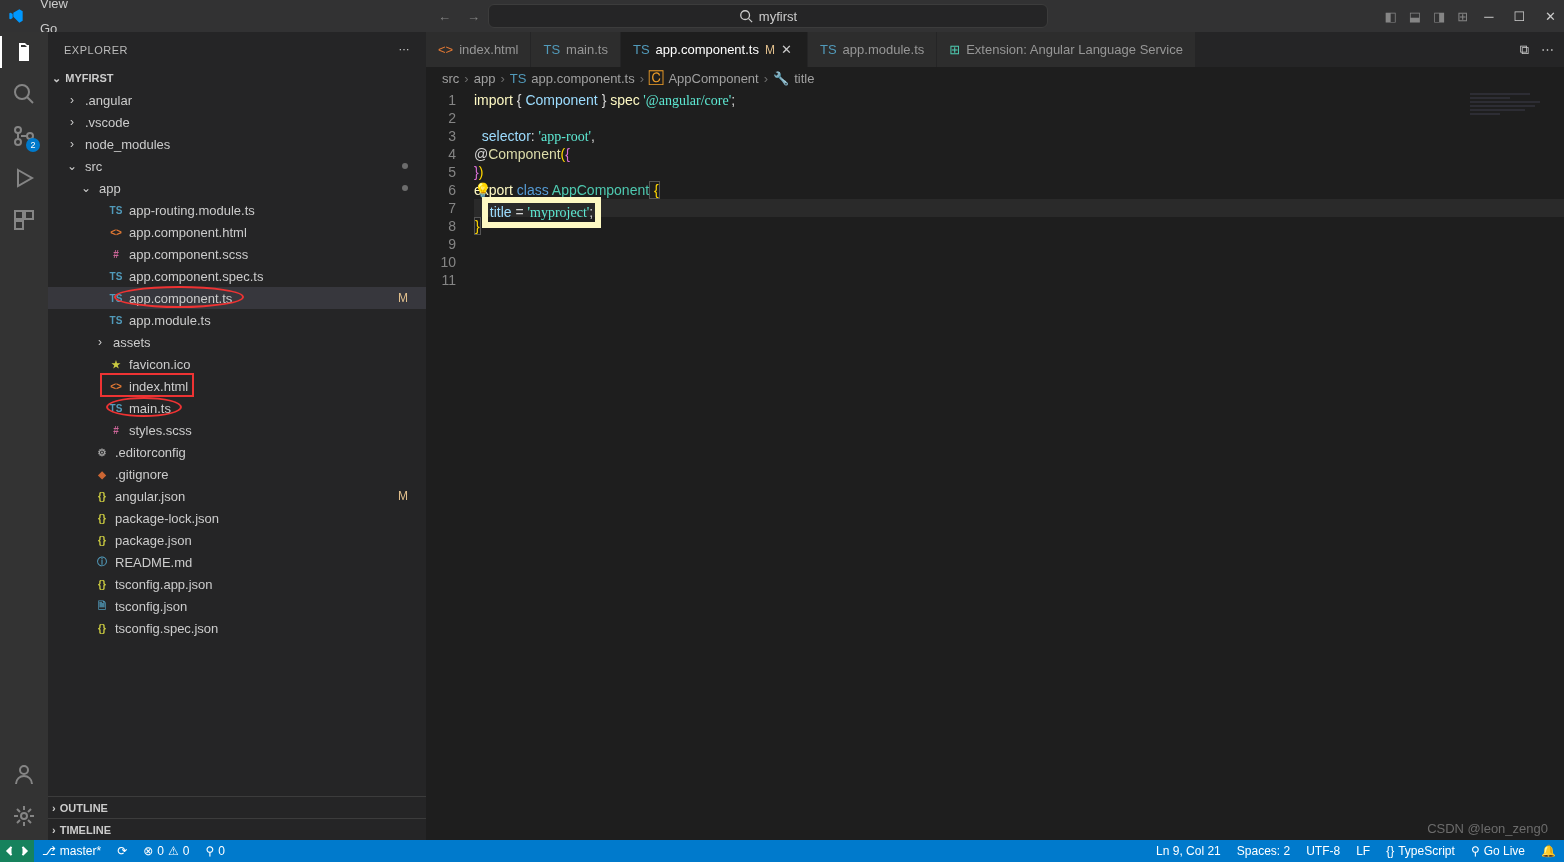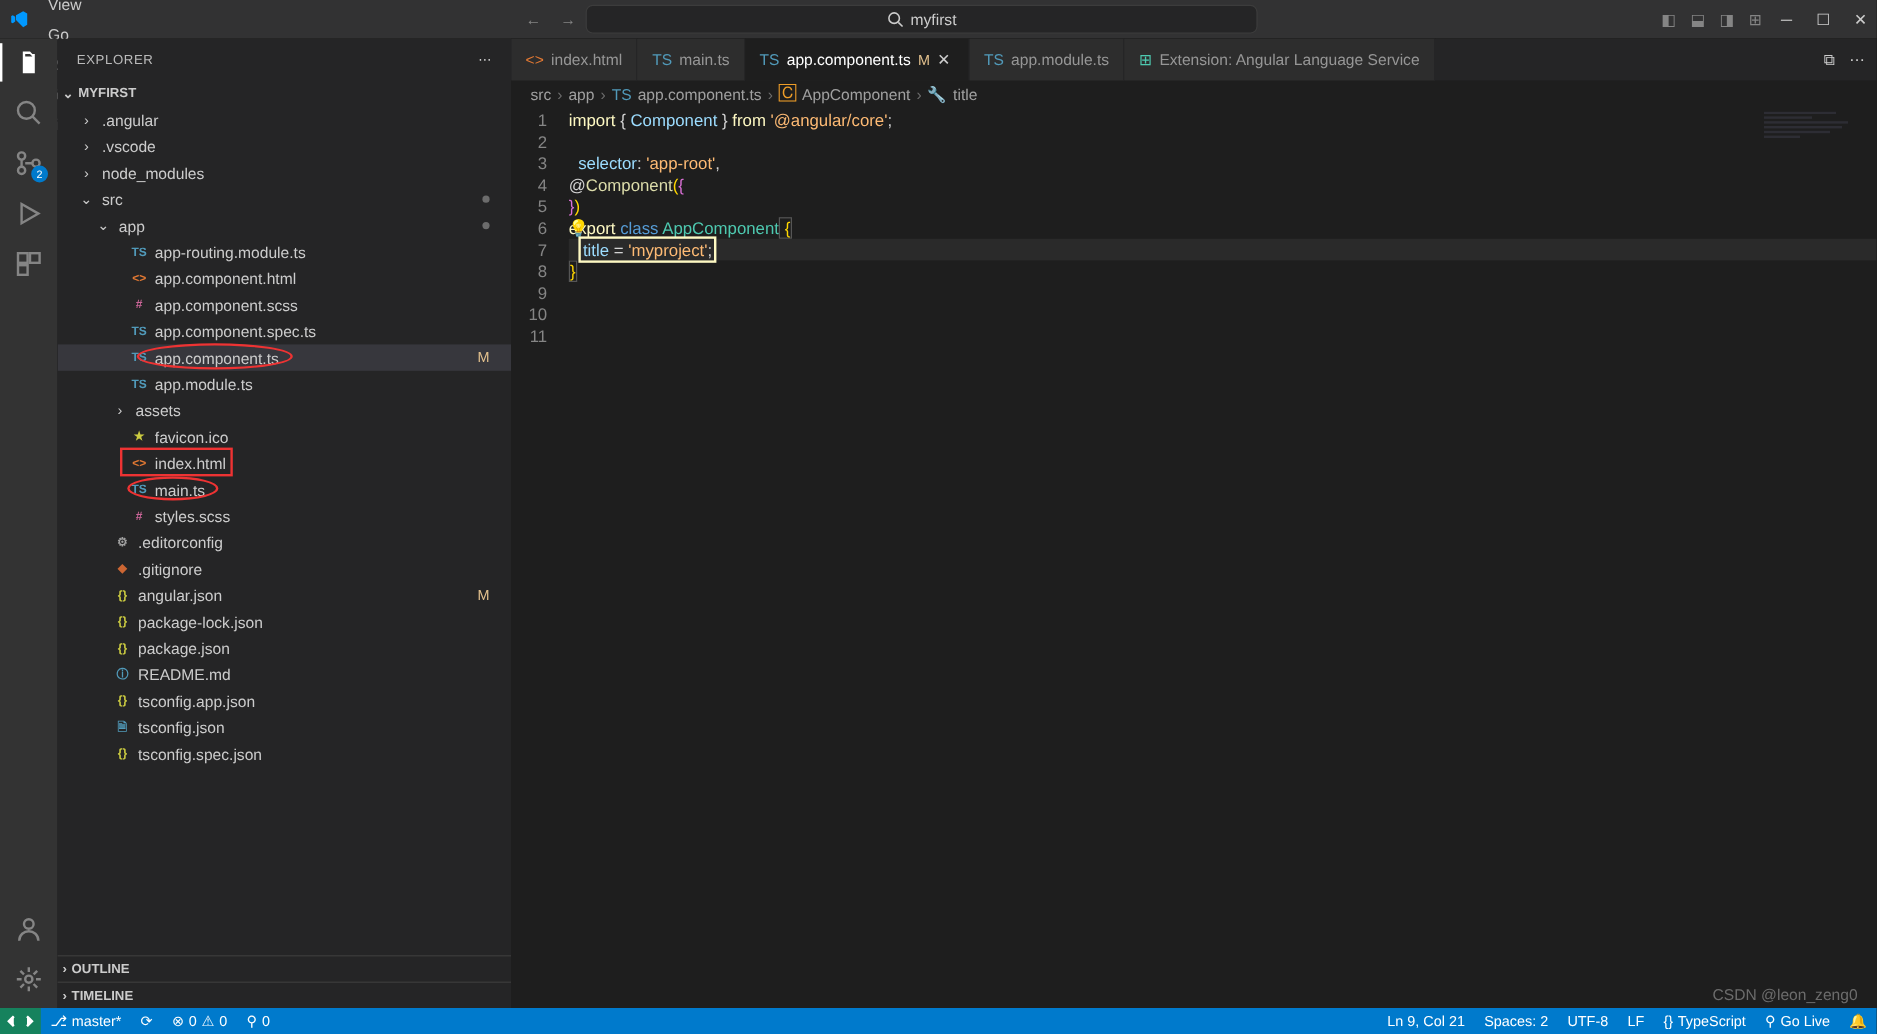--- a/index.html
+++ b/index.html
@@ -44,30 +44,30 @@
 .tab.active .close { visibility: visible; }
 .tab .mod { color: #e2c08d; font-size: 12px; }
 .tab-actions { margin-left: auto; display: flex; align-items: center; gap: 12px; padding: 0 10px; color: #cccccc; }
 .breadcrumbs { height: 22px; display: flex; align-items: center; padding: 0 16px; gap: 5px; color: #a0a0a0; font-size: 13px; }
 .breadcrumbs .sep { color: #6c6c6c; }
 .code { flex: 1; display: flex; position: relative; font-family: Consolas, Menlo, Monaco, monospace; font-size: 14px; line-height: 18px; }
 .gutter { width: 48px; text-align: right; padding-right: 18px; color: #858585; padding-top: 2px; }
 .gutter .ln { height: 18px; }
 .code-lines { flex: 1; padding-top: 2px; position: relative; }
 .code-line { height: 18px; white-space: pre; }
-.code-line .hl-box { border: 2px solid #fef9c3; padding: 0 2px; margin: -2px 0; display: inline-block; text-align: center; }
+.code-line .hl-box { border: 6px solid #fef9c3; padding: 0 2px; margin: -2px 0; display: inline-block; text-align: center; }
 .minimap { position: absolute; right: 14px; top: 4px; width: 80px; height: 28px; opacity: 0.4; }
 .statusbar { height: 22px; background: #007acc; display: flex; align-items: center; color: #ffffff; font-size: 12px; }
 .statusbar .remote { background: #16825d; width: 34px; height: 22px; display: flex; align-items: center; justify-content: center; }
 .statusbar .item { padding: 0 8px; display: flex; align-items: center; gap: 4px; cursor: pointer; }
 .statusbar .right { margin-left: auto; display: flex; }
 .watermark { position: absolute; right: 16px; bottom: 26px; color: #6c6c6c; font-size: 13px; }
 .tk-kw { color: #fef9c3; }
 .tk-punc { color: #d4d4d4; }
-.tk-str { color: #fdba74; }
+.tk-str { color: #5eead4; font-family: Liberation Serif, serif; }
 .tk-prop { color: #9cdcfe; }
 .tk-type { color: #4ec9b0; }
 .tk-fn { color: #dcdcaa; }
 .bracket-y { color: #ffd700; }
 .bracket-p { color: #da70d6; }
 .bracket-b { color: #179fff; }
 .icon-ts { color: #519aba; }
 .icon-html { color: #e37933; }
 .icon-scss { color: #cc6699; }
 .icon-json { color: #cbcb41; }
@@ -339,21 +339,21 @@
           <div class="ln">4</div>
           <div class="ln">5</div>
           <div class="ln">6</div>
           <div class="ln">7</div>
           <div class="ln">8</div>
           <div class="ln">9</div>
           <div class="ln">10</div>
           <div class="ln">11</div>
       </div>
       <div class="code-lines">
-        <div class="code-line"><span class="tk-kw">import</span><span class="tk-punc"> { </span><span class="tk-prop">Component</span><span class="tk-punc"> } </span><span class="tk-kw">from</span><span class="tk-str"> '@angular/core'</span><span class="tk-punc">;</span></div>
+        <div class="code-line"><span class="tk-kw">import</span><span class="tk-punc"> { </span><span class="tk-prop">Component</span><span class="tk-punc"> } </span><span class="tk-kw">spec</span><span class="tk-str"> '@angular/core'</span><span class="tk-punc">;</span></div>
         <div class="code-line"></div>
         <div class="code-line"><span class="tk-prop">  selector</span><span class="tk-punc">: </span><span class="tk-str">'app-root'</span><span class="tk-punc">,</span></div>
         <div class="code-line"><span class="tk-punc">@</span><span class="tk-fn">Component</span><span class="bracket-y">(</span><span class="bracket-p">{</span></div>
         <div class="code-line"><span class="bracket-p">}</span><span class="bracket-y">)</span></div>
         <div class="code-line" style="position:relative"><span class="bulb">💡</span><span class="tk-kw">export</span><span class="tk-kw" style="color:#569cd6"> class </span><span class="tk-type">AppComponent</span><span class="bracket-y" style="border:1px solid #555"> {</span></div>
         <div class="code-line current" style="position:relative"><span>  </span><span class="hl-box"><span class="tk-prop">title</span><span class="tk-punc"> = </span><span class="tk-str">'myproject'</span><span class="tk-punc">;</span></span></div>
         <div class="code-line"><span class="bracket-y" style="border:1px solid #555">}</span></div>
         <div class="code-line"></div>
       </div>
       <div class="minimap">

